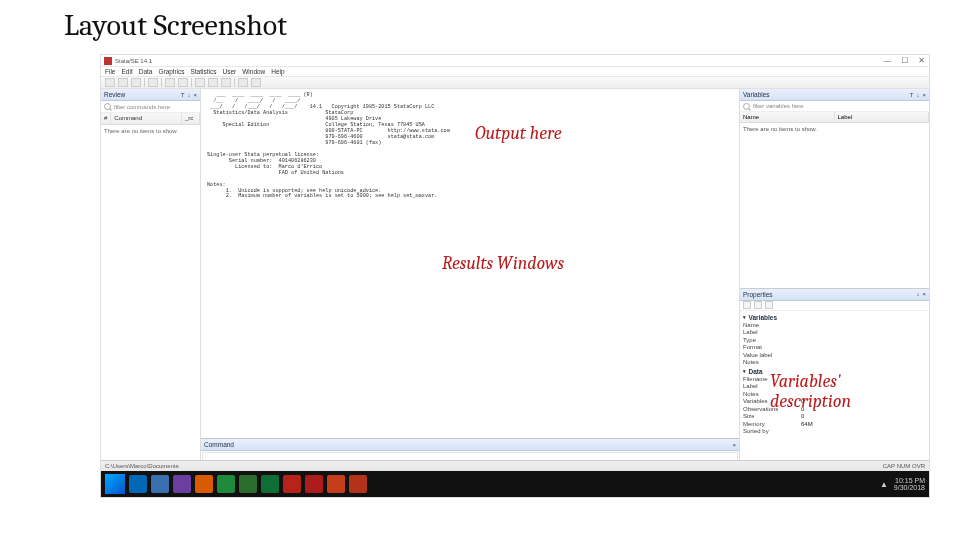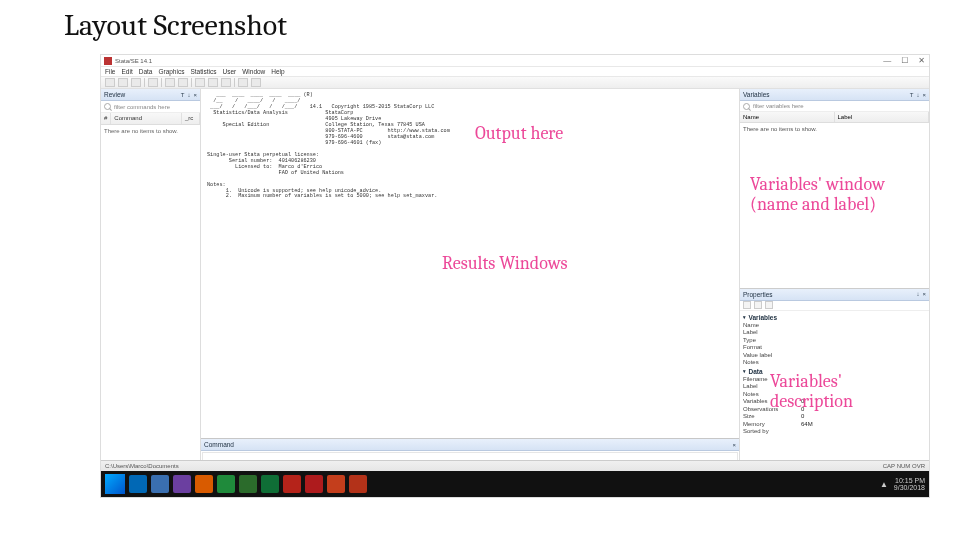--- a/index.html
+++ b/index.html
@@ -46,21 +46,21 @@
   .props-tool { height:10px; display:flex; gap:3px; align-items:center; padding:0 3px; font-size:6px; border-bottom:1px solid #eee;}
   .props-tool span { width:8px; height:8px; border:1px solid #ccc; background:#f4f4f4;}
   
   .statusbar { position:absolute; left:0; right:0; bottom:26px; height: 11px; background: linear-gradient(#f0f0f0,#e6e6e6); border-top: 1px solid #ccc; display: flex; align-items: center; padding: 0 4px; font-size: 6px; color: #555; justify-content: space-between; }
   
   .taskbar { position: absolute; left: 0; right: 0; bottom: 0; height: 26px; background: #111; display: flex; align-items: center; padding: 0 4px; }
   .taskbar .start { width: 20px; height: 20px; background: linear-gradient(135deg,#0af,#05c); }
   .taskbar .ticon { width: 18px; height: 18px; margin-left: 4px; border-radius: 2px; }
   .taskbar .tray { margin-left: auto; display: flex; align-items: center; gap: 6px; color: #ccc; font-size: 7px; }
   
-  .callout { position: absolute; font-family: Cambria, Georgia, serif; color: #ec4899; }
+  .callout { position: absolute; font-family: Cambria, Georgia, serif; color: #b91c1c; font-style: italic; }
   .callout.big { font-size: 18px; line-height: 1.1; }
   .slide-num { position:absolute; right:35px; bottom:8px; font-size:11px; color:#fff; z-index:5;}
   .mag { width:7px; height:7px; border:1px solid #aaa; border-radius:50%; position:relative; }
   .mag::after { content:""; position:absolute; width:3px; height:1px; background:#aaa; transform:rotate(45deg); bottom:-1px; right:-2px; }
 </style>
 </head>
 <body>
 
 <div class="slide">
   <div class="slide-title">Layout Screenshot</div>
@@ -280,17 +280,16 @@
         <span style="font-size:8px">▲</span>
         <div style="text-align:right;line-height:1">
           <div>10:15 PM</div>
           <div>9/30/2018</div>
         </div>
       </div>
     </div>
   </div>
 
   <div class="callout big" style="left:475px; top:124px;">Output here</div>
-  <div class="callout big" style="left:750px; top:175px; width:180px;">Variables' window (name and label)</div>
   <div class="callout big" style="left:442px; top:254px;">Results Windows</div>
   <div class="callout big" style="left:770px; top:372px; width:150px;">Variables' description</div>
   <div class="slide-num">7</div>
 </div>
 
 </body></html>

